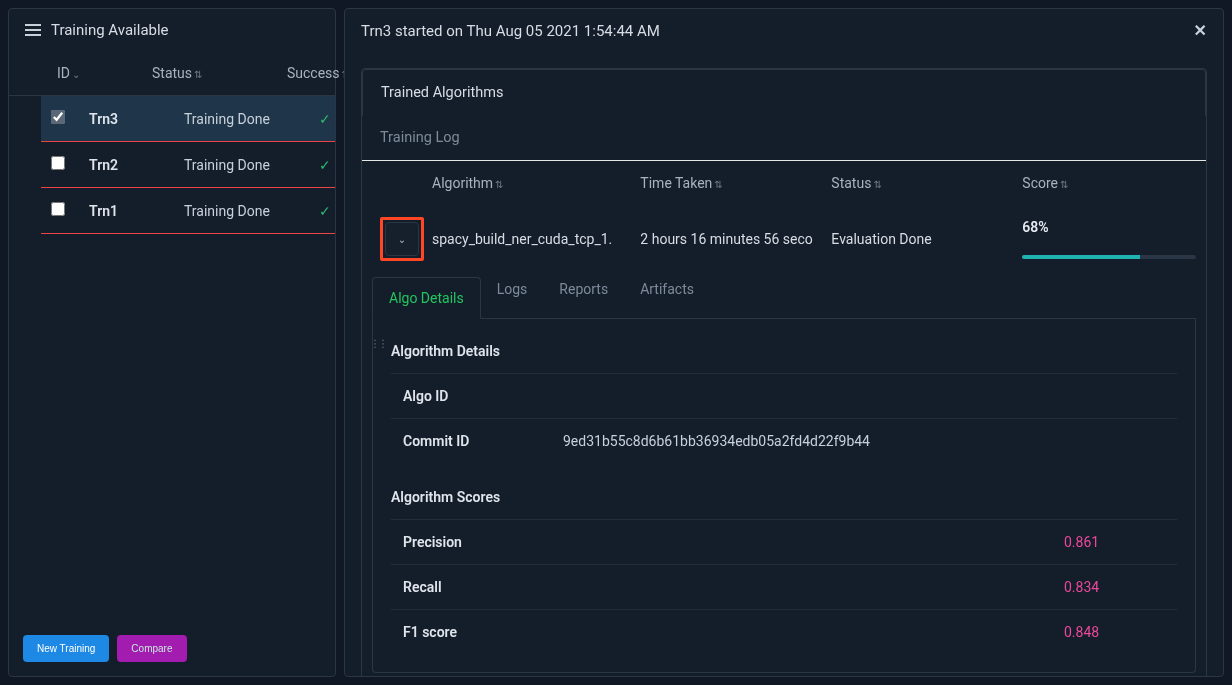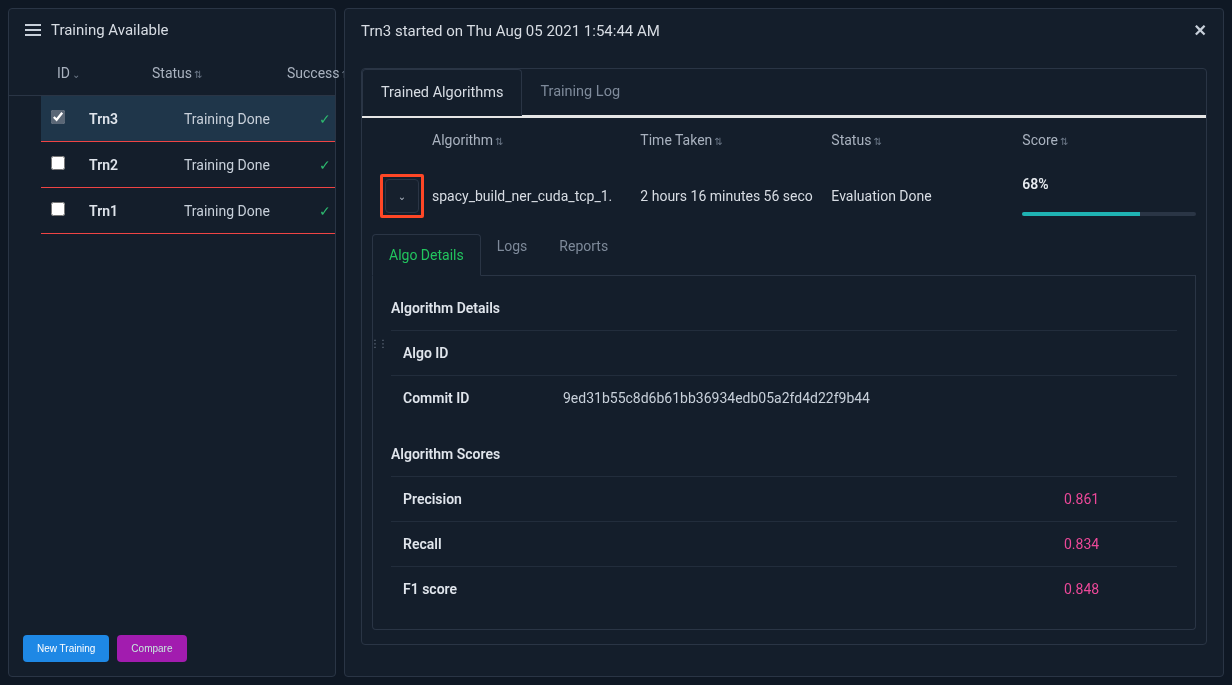--- a/index.html
+++ b/index.html
@@ -95,21 +95,22 @@
   left: 370px;
   top: 50%;
   transform: translateY(-50%);
   color: #6e7a8a;
   font-size: 10px;
   letter-spacing: -2px;
 }
 
 .tabs {
   display: flex;
-  border-bottom: 3px solid #e5e5e5;
+  border-bottom: 1px solid #e5e5e5;
+  flex-direction: column;
 }
 .tab {
   padding: 14px 18px;
   color: #7e8a9a;
   cursor: pointer;
   font-size: 14.5px;
 }
 .tab.active {
   color: #d8dde4;
   border: 1px solid #2a3545;
@@ -304,20 +305,21 @@
           <div class="score-bar">
               <div class="score-fill" style="width:68%"></div>
             </div>
         </div>
       </div>
 
       <div class="subtabs">
         <div class="subtab active">Algo Details</div>
         <div class="subtab">Logs</div>
         <div class="subtab">Reports</div>
+        <div class="subtab">Artifacts</div>
       </div>
 
       <div class="details-body">
         <div class="section-title">Algorithm Details</div>
         <div class="kv-row">
           <span class="k">Algo ID</span>
         </div>
         <div class="kv-row">
           <span class="k">Commit ID</span>
           <span class="v">9ed31b55c8d6b61bb36934edb05a2fd4d22f9b44</span>

